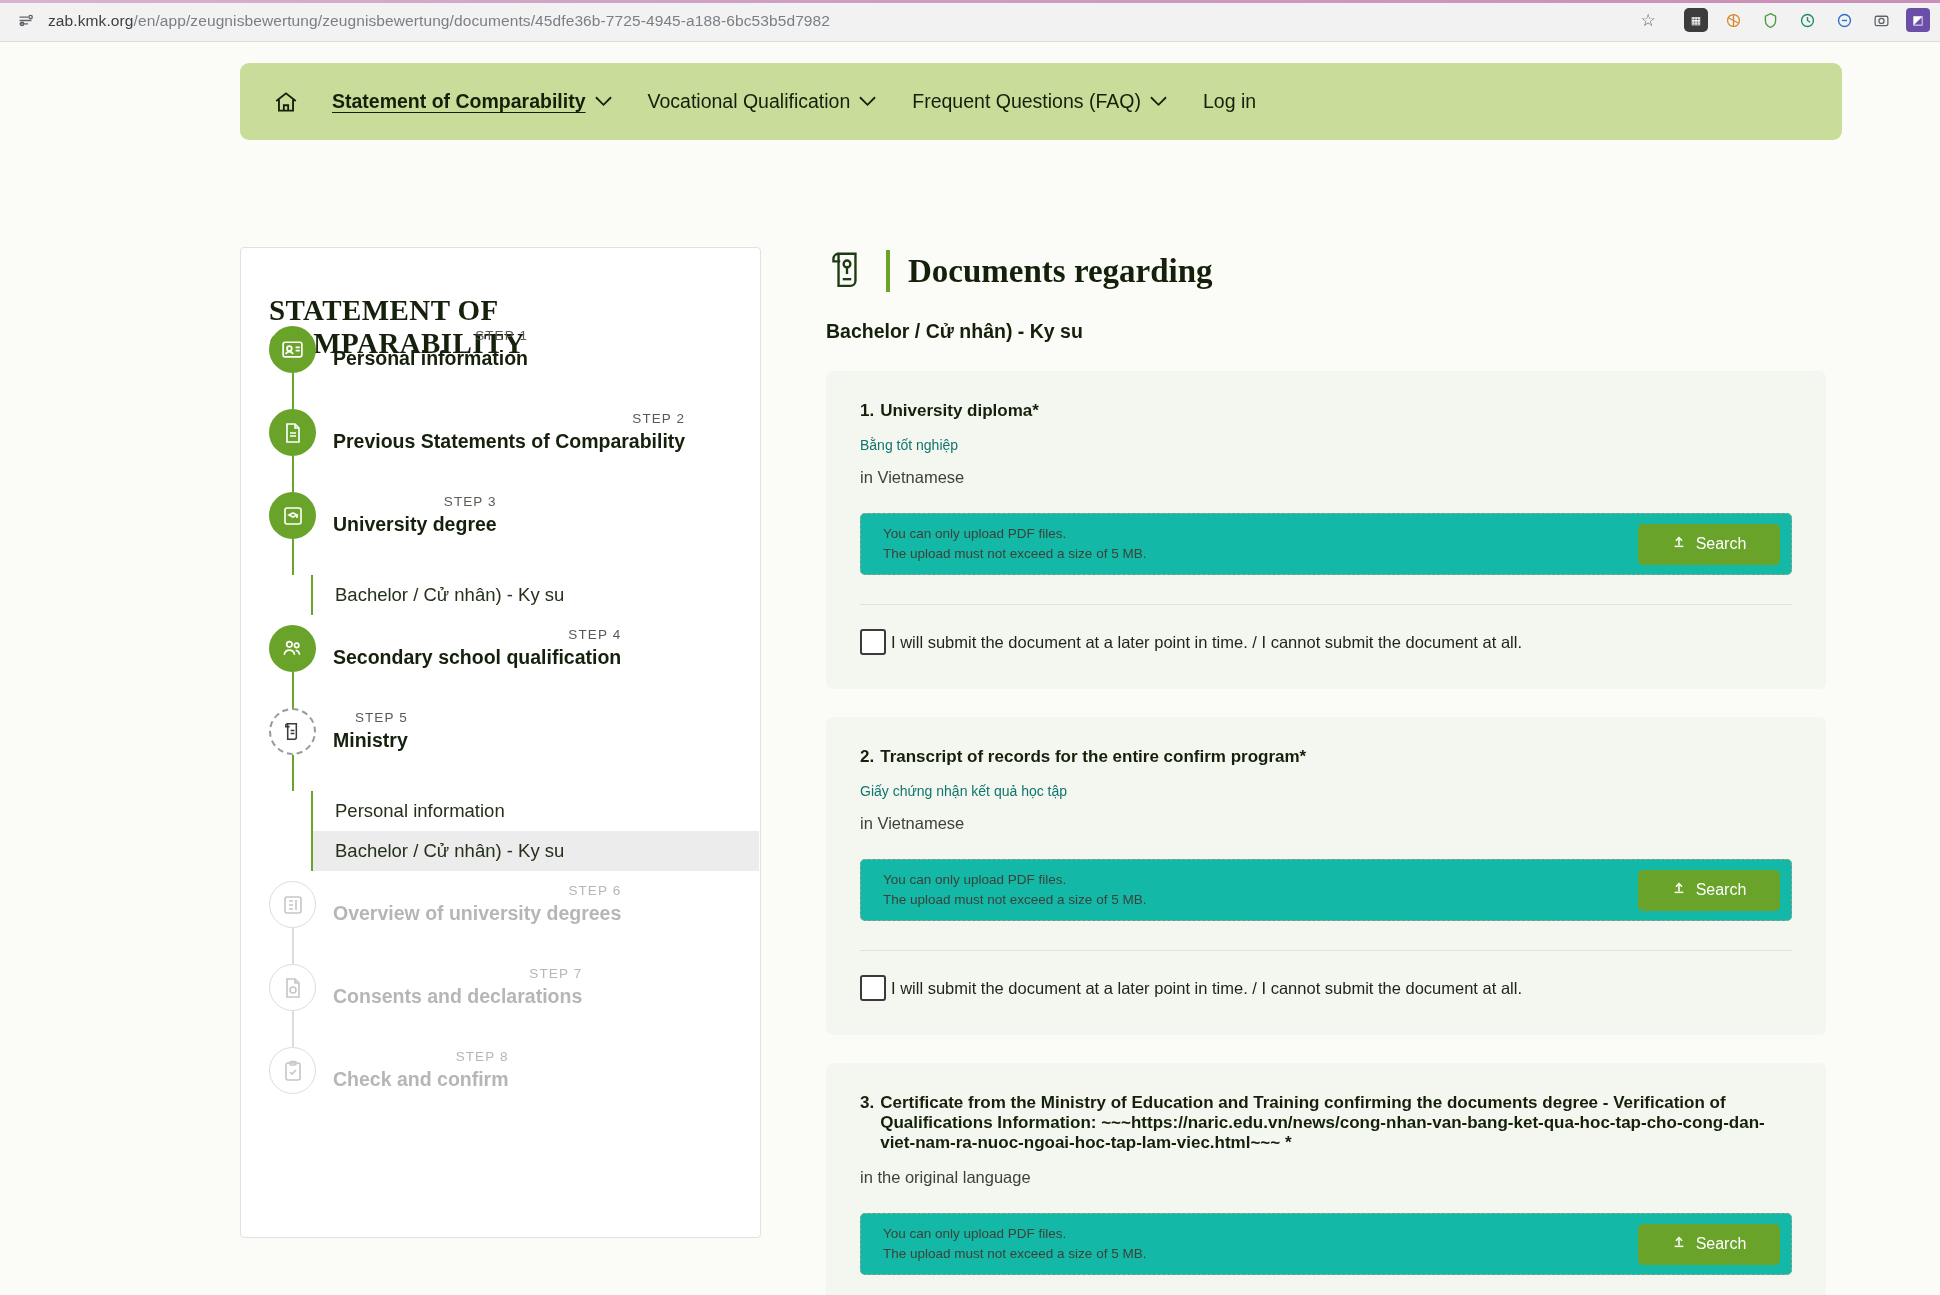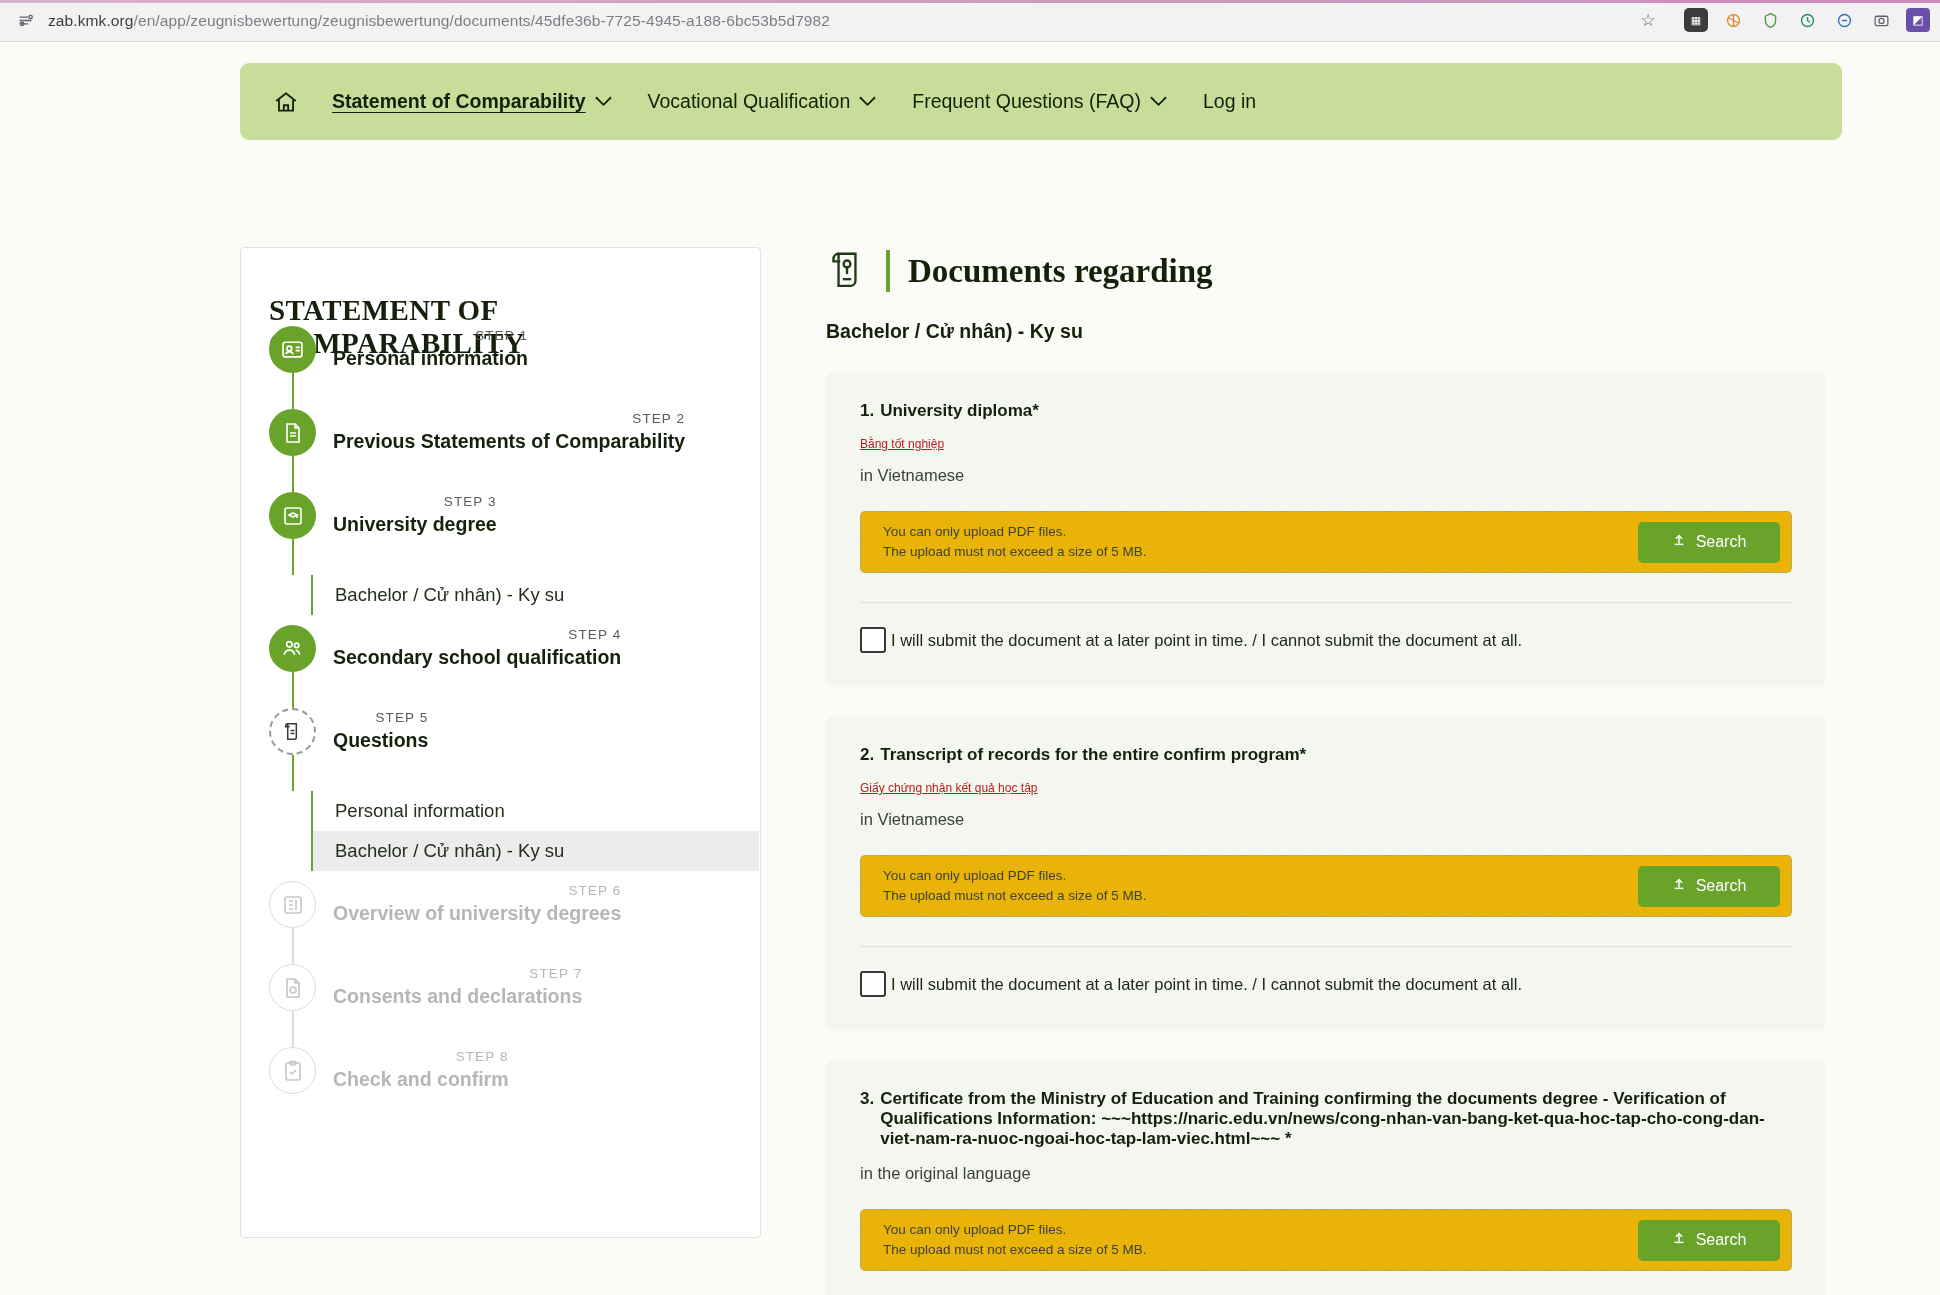--- a/index.html
+++ b/index.html
@@ -114,27 +114,27 @@
   .doc-head h1 {
     font-family: "Liberation Serif", serif; font-size: 33px; font-weight: 700; color: #14200a;
   }
   .doc-sub { margin-top: 25px; font-size: 19.5px; font-weight: 700; color: #14200a; }
 
   .doc-card {
     margin-top: 28px; background: #f4f6f0; border-radius: 7px; padding: 30px 34px 34px 34px;
   }
   .doc-title { font-size: 17px; font-weight: 700; color: #14200a; display: flex; gap: 6px; }
   .doc-title .num { flex: none; }
-  .doc-native { margin-top: 16px; font-size: 12px; color: #b91c1c; text-decoration: underline; }
+  .doc-native { margin-top: 16px; font-size: 14px; color: #0f766e; }
   .doc-lang { margin-top: 15px; font-size: 16.5px; color: #3c423a; }
 
   .upload-box {
     margin-top: 26px; height: 62px; border: 1px dashed #9aa394; border-radius: 5px;
     display: flex; align-items: center; justify-content: space-between; padding: 0 11px 0 22px;
-    background: #eab308;
+    background: #14b8a6;
   }
   .upload-hint { font-size: 13.5px; color: #3c423a; line-height: 1.45; }
   .search-btn {
     background: #6aa329; color: #fff; border: none; border-radius: 5px;
     height: 41px; min-width: 142px; display: flex; align-items: center; justify-content: center; gap: 10px;
     font-size: 16px; cursor: pointer;
   }
   .hr { margin-top: 29px; height: 1px; background: #dfe2da; }
   .checkrow { margin-top: 24px; display: flex; align-items: center; gap: 5px; }
   .checkbox {
@@ -315,21 +315,21 @@
         <div class="step-circle dashed">
           <svg width="23" height="23" viewBox="0 0 24 24" fill="none" stroke="#3b3b3b" stroke-width="1.6">
               <path d="M7 4h9v14a2 2 0 01-2 2H7z"></path>
               <path d="M7 4a2 2 0 00-2 2v1h4"></path>
               <path d="M10 11h4M10 14h4"></path>
             </svg>
         </div>
         <div class="step-connector"></div>
         <div class="step-text">
           <div class="step-kicker">STEP 5</div>
-          <div class="step-name">Questions</div>
+          <div class="step-name">Ministry</div>
         </div>
       </div>
       <div class="sub-item">
         <span>Personal information</span>
       </div>
       <div class="sub-item selected">
         <span>Bachelor / Cử nhân) - Ky su</span>
       </div>
 
       <div class="step muted" style="margin-top:10px">

